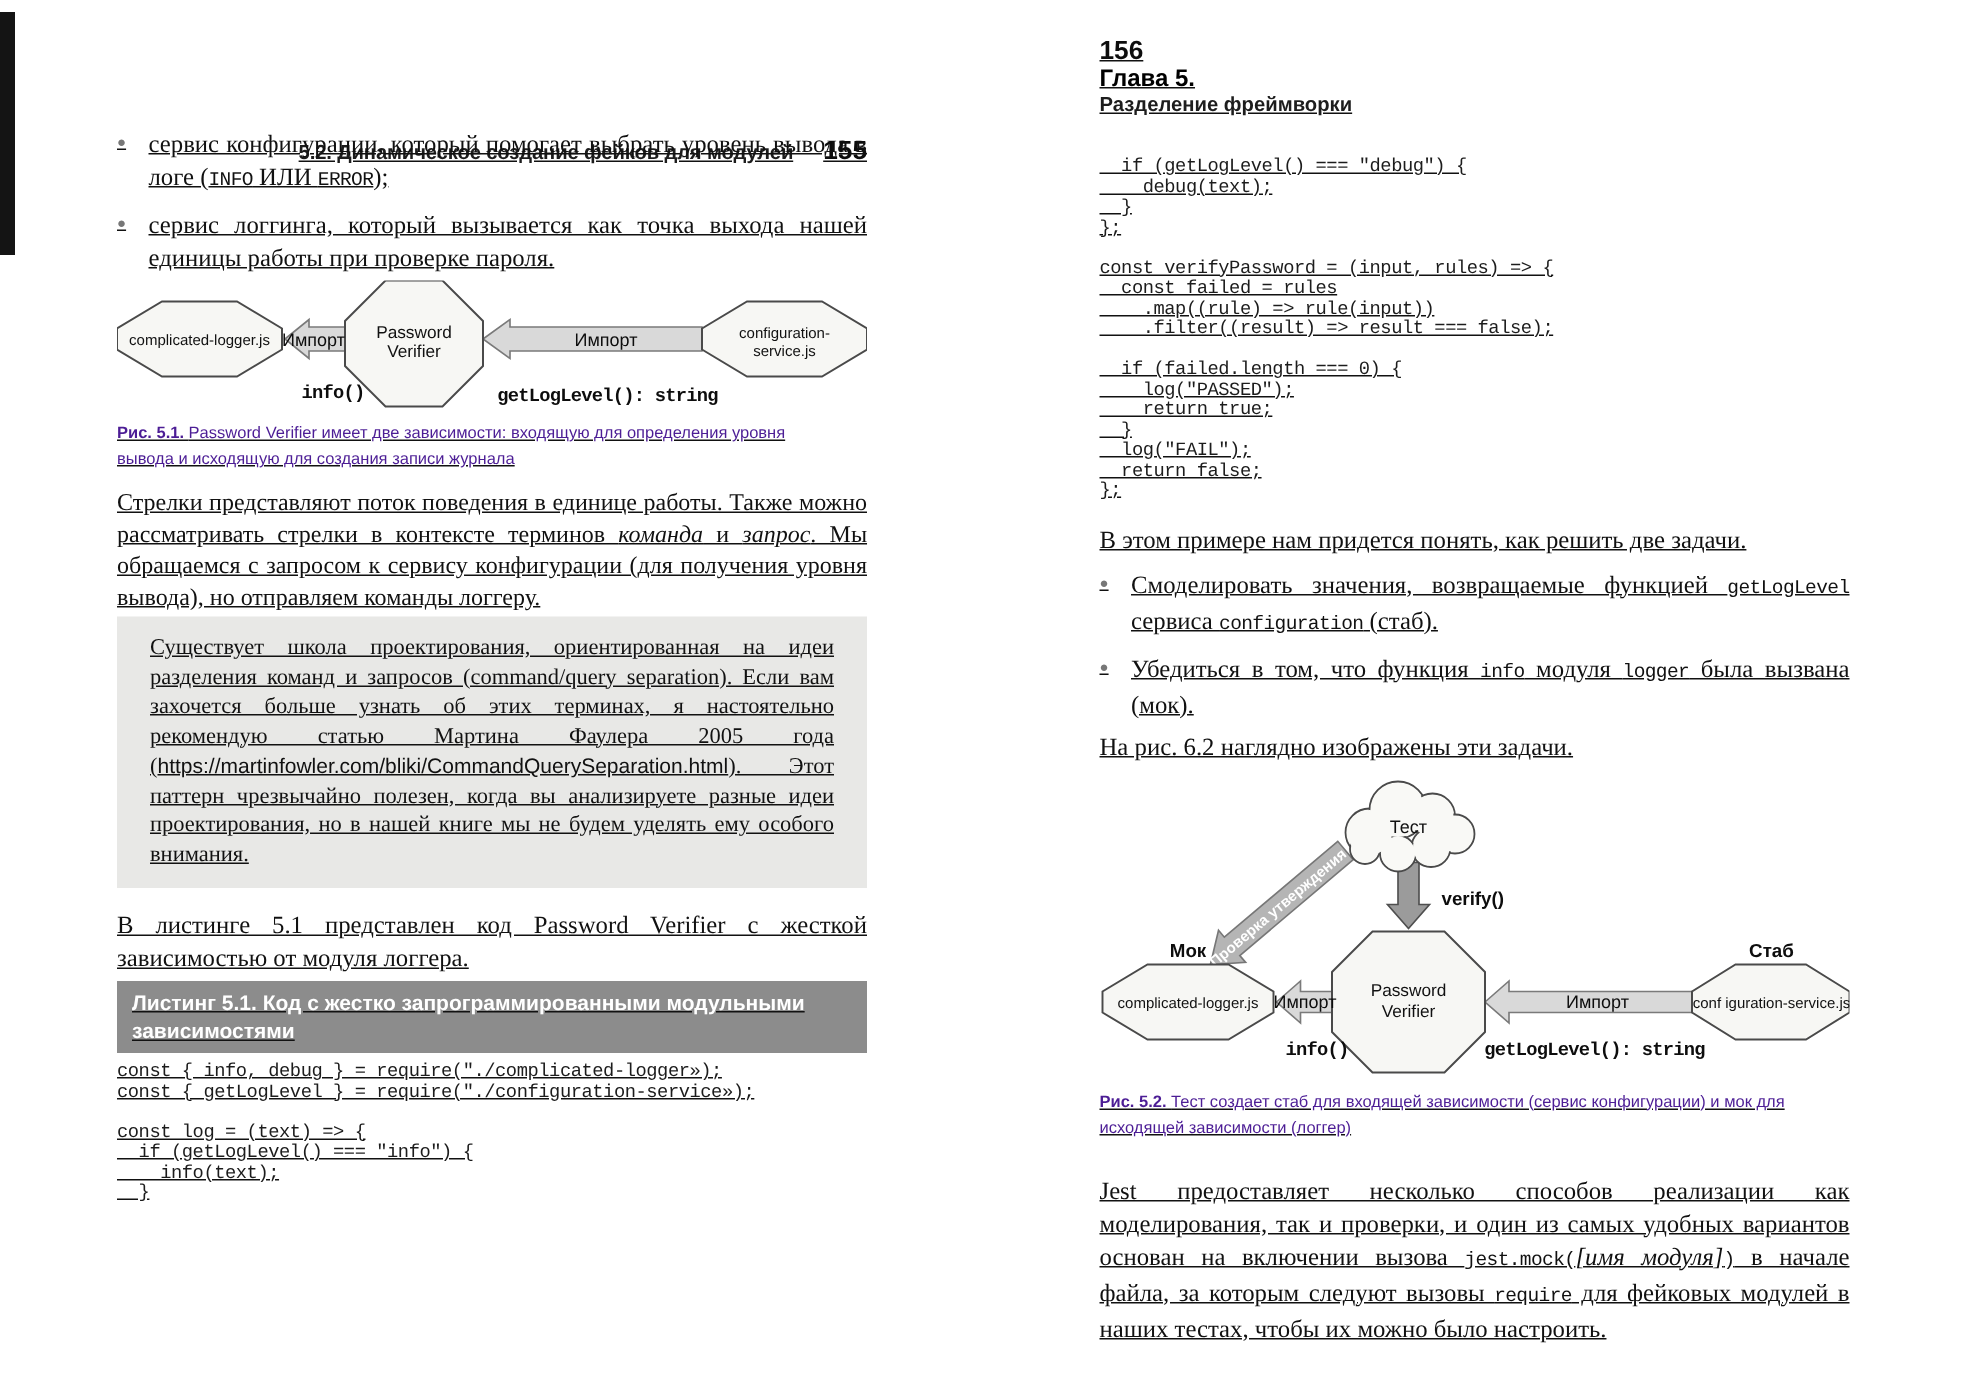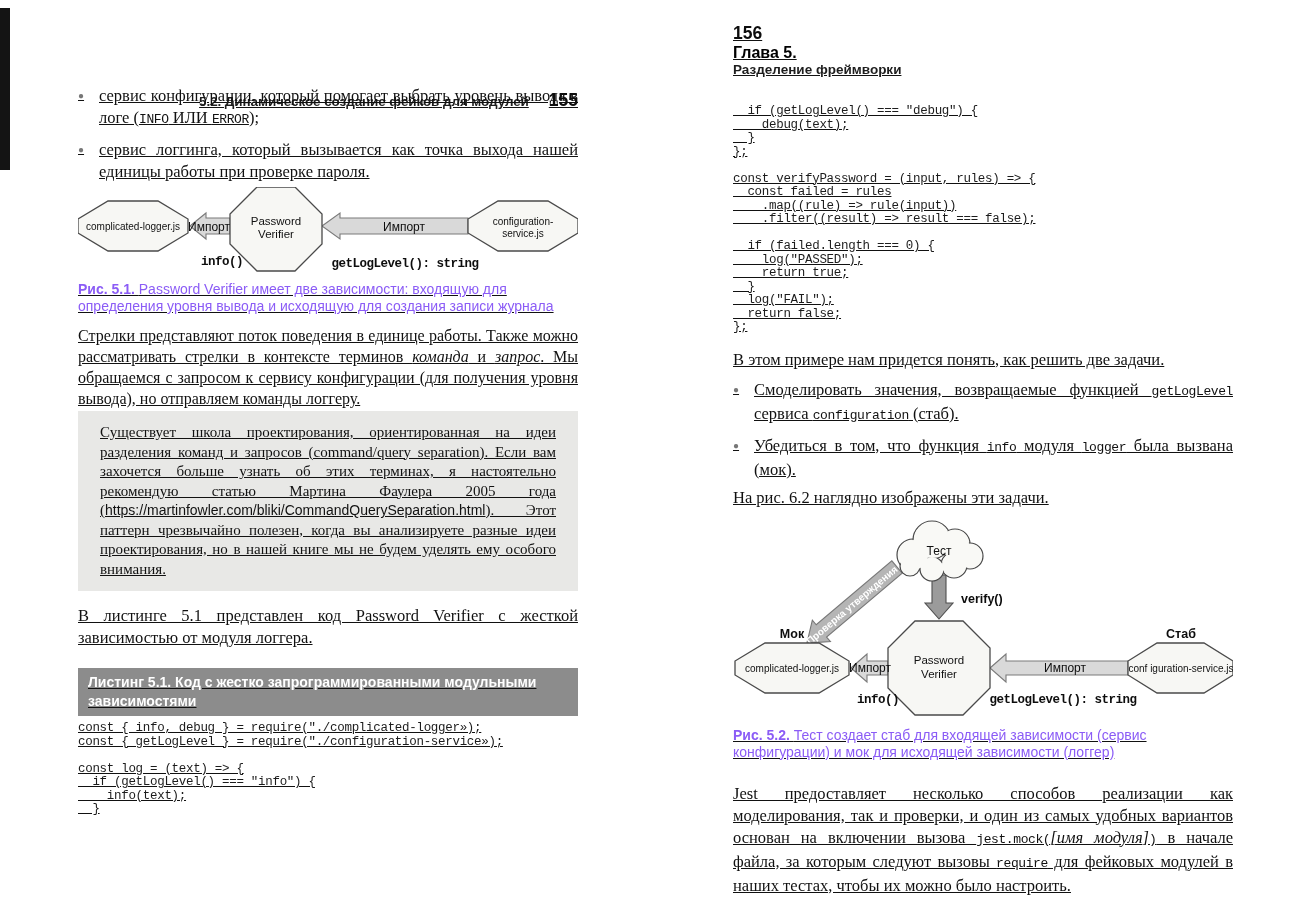--- a/index.html
+++ b/index.html
@@ -25,22 +25,22 @@
   .bullet-row{display:flex;}
   .bullet-dot{width:21px;flex:0 0 21px;color:#777;font-size:10px;line-height:22px;}
   .bullet-text{flex:1;font-size:16.5px;line-height:22px;text-align:justify;}
 
   .seg-code{font-family:"Liberation Mono",monospace;font-size:13px;letter-spacing:-0.4px;margin-top:48px;}
   .seg-italic{font-style:italic;}
   .seg-bold{font-weight:700;}
   .seg-url{font-family:"Liberation Sans",sans-serif;font-size:14px;}
 
   
-  .fig-caption{margin:0;font-family:"Liberation Sans",sans-serif;font-size:14px;line-height:17px;
-               color:#8b5cf6;max-width:478px;}
+  .fig-caption{margin:0;font-family:"Liberation Sans",sans-serif;font-size:11px;line-height:17px;
+               color:#4c1d95;max-width:478px;}
 
   
   .sidebar{background:#e8e8e6;padding:12px 22px 12px 22px;}
   .sidebar-title{font-family:"Liberation Sans",sans-serif;font-weight:700;font-size:15px;color:#111;
                  margin:0 0 7px 0;}
   .sidebar-body{margin:0;font-size:15px;line-height:19.5px;text-align:justify;}
 
   
   .listing-bar{background:#8c8c8c;color:#ffffff;font-family:"Liberation Sans",sans-serif;
                font-weight:700;font-size:14px;line-height:19px;padding:5px 10px;}
@@ -109,21 +109,21 @@
     <p class="fig-caption" style="margin-top:6px;"><span class="seg-bold">Рис. 5.1. </span><span>Password Verifier имеет две зависимости: входящую для определения уровня вывода и исходящую для создания записи журнала</span></p>
 
     <p class="body-para" style="margin-top:10px;font-size:16px;line-height:21px;"><span>Стрелки представляют поток поведения в единице работы. Также можно рассматривать стрелки в контексте терминов </span><span class="seg-italic">команда</span><span> и </span><span class="seg-italic">запрос</span><span>. Мы обращаемся с запросом к сервису конфигурации (для получения уровня вывода), но отправляем команды логгеру.</span></p>
 
     <div class="sidebar" style="margin-top:2px;">
       <p class="sidebar-body"><span>Существует школа проектирования, ориентированная на идеи разделения команд и запросов (command/query separation). Если вам захочется больше узнать об этих терминах, я настоятельно рекомендую статью Мартина Фаулера 2005 года (</span><span class="seg-url">https://martinfowler.com/bliki/CommandQuerySeparation.html</span><span>). Этот паттерн чрезвычайно полезен, когда вы анализируете разные идеи проектирования, но в нашей книге мы не будем уделять ему особого внимания.</span></p>
     </div>
 
     <p class="body-para" style="margin-top:14px;">В листинге 5.1 представлен код Password Verifier с жесткой зависимостью от модуля логгера.</p>
 
-    <div class="listing-bar" style="margin-top:19px;">Листинг 5.1. Код с жестко запрограммированными модульными зависимостями</div>
+    <div class="listing-bar" style="margin-top:4px;">Листинг 5.1. Код с жестко запрограммированными модульными зависимостями</div>
 
     <pre class="code" style="margin-top:6px;">const { info, debug } = require("./complicated-logger»);
 const { getLogLevel } = require("./configuration-service»);
 
 const log = (text) =&gt; {
   if (getLogLevel() === "info") {
     info(text);
   }</pre>
   </div>
 

